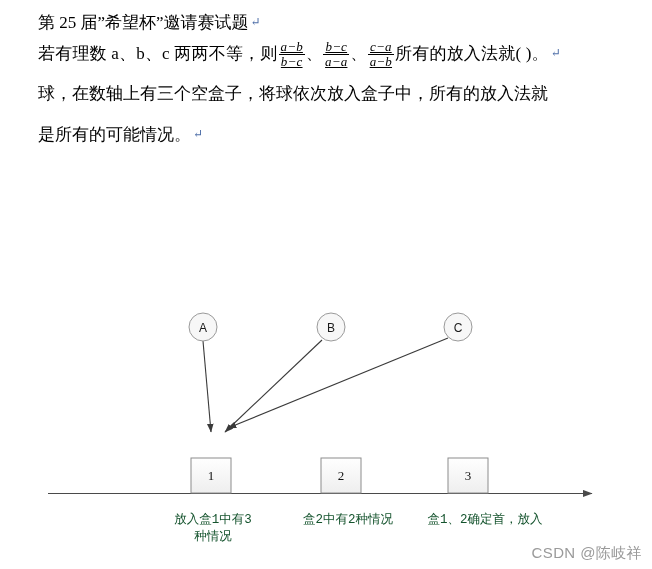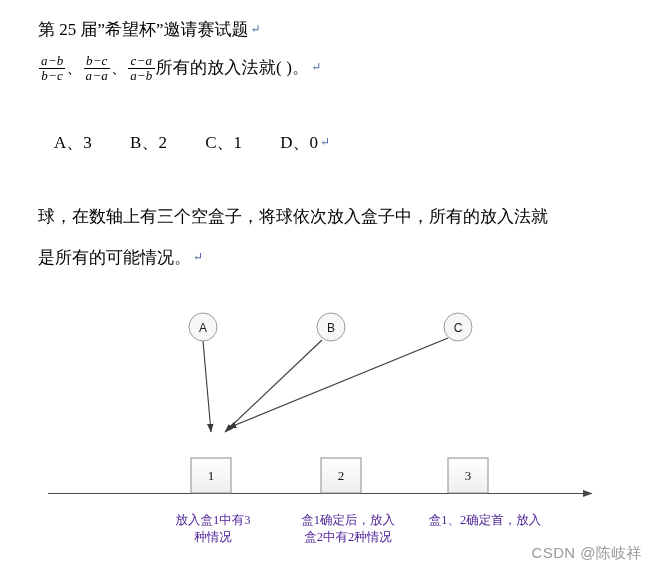--- a/index.html
+++ b/index.html
@@ -26,21 +26,21 @@
 
   .line {
     font-size: 17px;
     line-height: 40px;
     white-space: nowrap;
     letter-spacing: 0.2px;
   }
 
   .title-line {
     font-size: 17px;
-    line-height: 34px;
+    line-height: 20px;
     white-space: nowrap;
   }
 
   .para {
     font-size: 17px;
     line-height: 40px;
   }
 
   .pilcrow {
     color: #4f6fa8;
@@ -58,20 +58,21 @@
   
   .frac {
     display: inline-block;
     vertical-align: -7px;
     text-align: center;
     font-family: "Liberation Serif", "DejaVu Serif", serif;
     font-style: italic;
     font-size: 13px;
     line-height: 1.08;
     margin: 0 1px;
+    text-decoration: underline;
   }
   .frac .num { display: block; padding: 0 2px; }
   .frac .den { display: block; padding: 0 2px; border-top: 1px solid #000; }
 
   .sep { font-style: normal; font-size: 16px; }
 
   
   .diagram {
     position: absolute;
     left: 0;
@@ -87,25 +88,25 @@
     fill: #1a1a1a;
   }
   .box-label {
     font-family: "Liberation Serif", serif;
     font-size: 13px;
     fill: #111111;
   }
 
   .caption {
     position: absolute;
-    font-family: Liberation Serif, serif;
+    font-family: Liberation Mono, monospace;
     font-size: 12.5px;
     line-height: 17px;
     text-align: center;
-    color: #4c1d95;
+    color: #14532d;
   }
   #caption-1 { left: 148px; top: 512px; width: 130px; }
   #caption-2 { left: 278px; top: 512px; width: 140px; }
   #caption-3 { left: 410px; top: 512px; width: 150px; }
 
   .watermark {
     position: absolute;
     right: 10px;
     bottom: 6px;
     font-family: "Liberation Sans", sans-serif;
@@ -117,26 +118,23 @@
 </head>
 <body>
 
 <div class="doc">
 
   <div class="title-line">
     <span>第 25 届”希望杯”邀请赛试题</span><span class="pilcrow">↵</span>
   </div>
 
   <div class="line">
-    <span class="frac"><span class="num">a−b</span><span class="den">b−c</span></span><span class="sep">、</span><span class="frac"><span class="num">b−c</span><span class="den">a−a</span></span><span class="sep">、</span><span class="frac"><span class="num">c−a</span><span class="den">a−b</span></span><span>所有的放入法就( )。</span><span class="pilcrow">↵</span>
+    <span>若有理数 a、b、c 两两不等，则</span><span class="frac"><span class="num">a−b</span><span class="den">b−c</span></span><span class="sep">、</span><span class="frac"><span class="num">b−c</span><span class="den">a−a</span></span><span class="sep">、</span><span class="frac"><span class="num">c−a</span><span class="den">a−b</span></span><span>所有的放入法就( )。</span><span class="pilcrow">↵</span>
   </div>
 
-  <div class="opts">
-    <span>A、3         B、2         C、1         D、0</span><span class="pilcrow">↵</span>
-  </div>
 
   <div class="para">球，在数轴上有三个空盒子，将球依次放入盒子中，所有的放入法就</div>
   <div class="para">
     <span>是所有的可能情况。</span><span class="pilcrow">↵</span>
   </div>
 </div>
 
 <div class="diagram">
   <svg width="652" height="250" viewBox="0 0 652 250" xmlns="http://www.w3.org/2000/svg">
     <defs>
@@ -182,20 +180,19 @@
       <text x="468" y="184" text-anchor="middle" class="box-label">3</text>
     </g>
   </svg>
 </div>
 
 <div class="caption" id="caption-1">
     <div>放入盒1中有3</div>
     <div>种情况</div>
   </div>
 <div class="caption" id="caption-2">
-    <div>盒1确定后，放入</div>
     <div>盒2中有2种情况</div>
   </div>
 <div class="caption" id="caption-3">
     <div>盒1、2确定首，放入</div>
   </div>
 
 <div class="watermark">CSDN @陈岐祥</div>
 
 </body></html>

